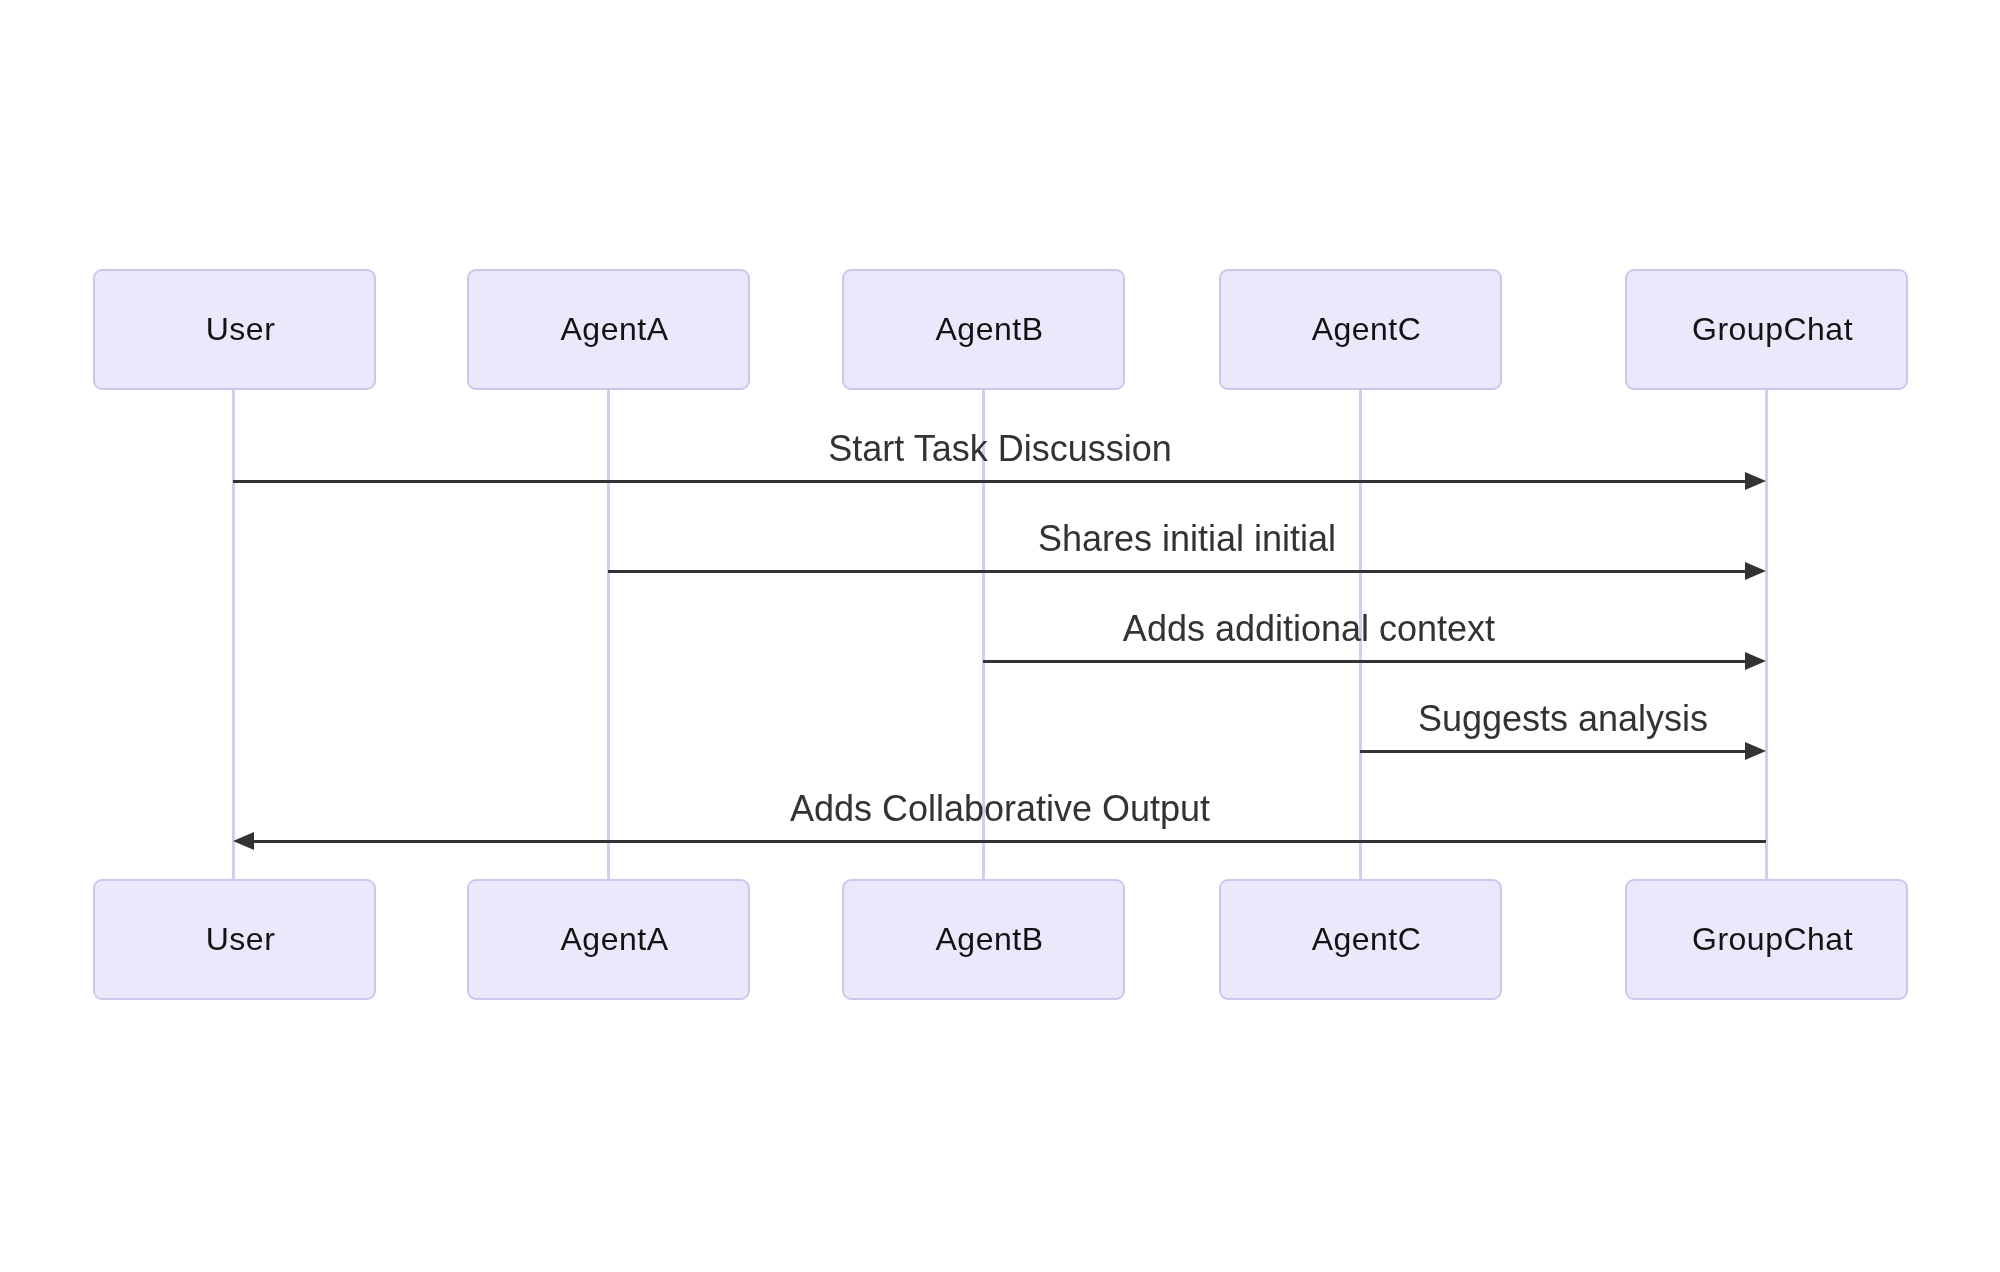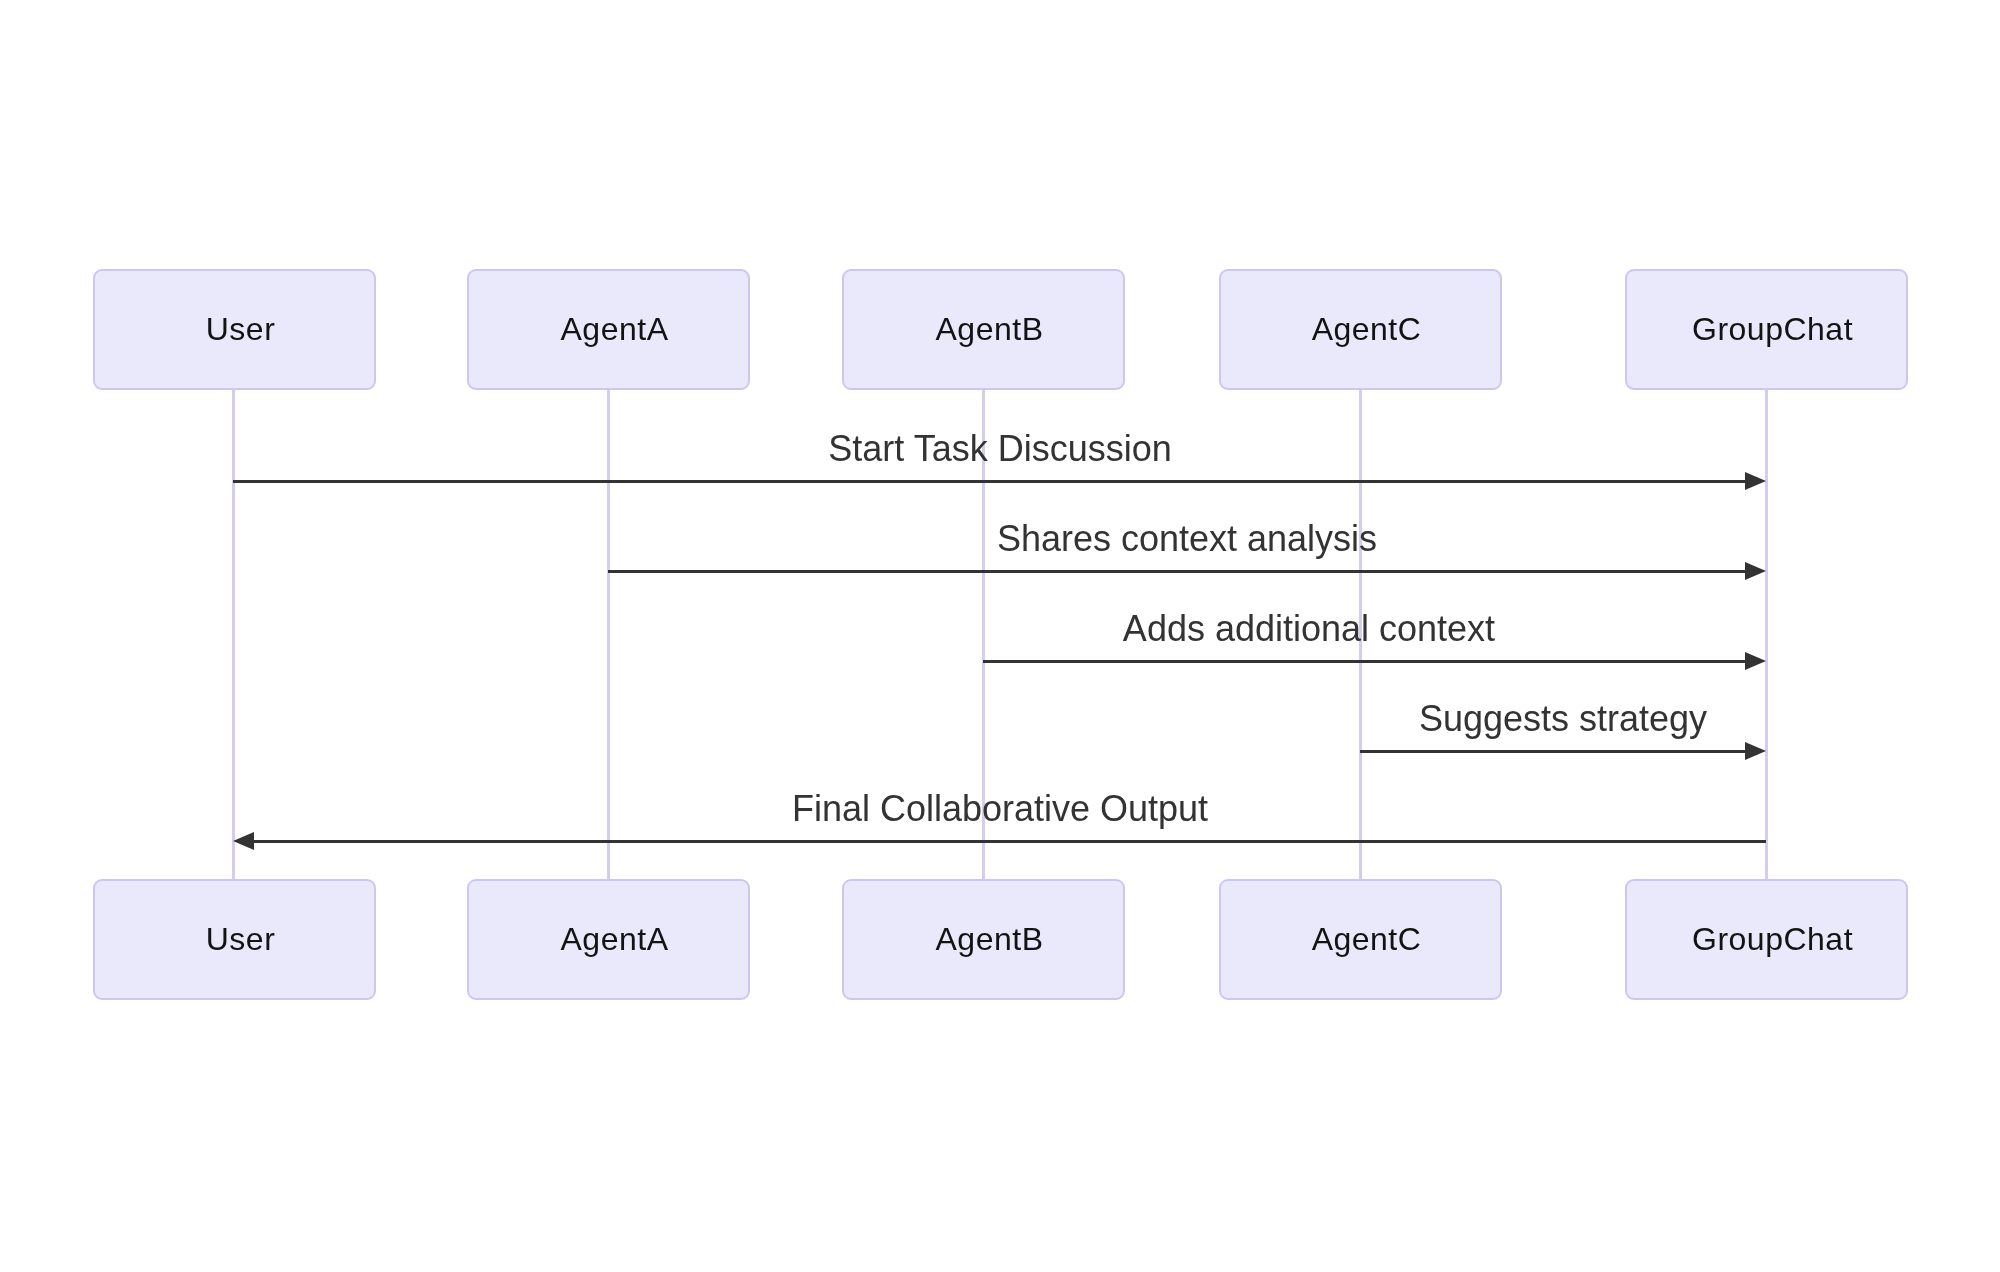--- a/index.html
+++ b/index.html
@@ -103,39 +103,39 @@
   <div class="lifeline" style="left:1358.5px"></div>
   <div class="lifeline" style="left:1764.5px"></div>
 
   <div class="message">
     <div class="msg-label" style="left:1000px;top:431px">Start Task Discussion</div>
     <div class="msg-line" style="left:233px;top:479.5px;width:1513px"></div>
     <div class="msg-head-right" style="left:1745px;top:472px"></div>
   </div>
 
   <div class="message">
-    <div class="msg-label" style="left:1187px;top:521px">Shares context analysis</div>
+    <div class="msg-label" style="left:1187px;top:521px">Shares initial initial</div>
     <div class="msg-line" style="left:608px;top:569.5px;width:1138px"></div>
     <div class="msg-head-right" style="left:1745px;top:562px"></div>
   </div>
 
   <div class="message">
     <div class="msg-label" style="left:1309px;top:611px">Adds additional context</div>
     <div class="msg-line" style="left:983px;top:659.5px;width:763px"></div>
     <div class="msg-head-right" style="left:1745px;top:652px"></div>
   </div>
 
   <div class="message">
-    <div class="msg-label" style="left:1563px;top:701px">Suggests strategy</div>
+    <div class="msg-label" style="left:1563px;top:701px">Suggests analysis</div>
     <div class="msg-line" style="left:1360px;top:749.5px;width:386px"></div>
     <div class="msg-head-right" style="left:1745px;top:742px"></div>
   </div>
 
   <div class="message">
-    <div class="msg-label" style="left:1000px;top:791px">Final Collaborative Output</div>
+    <div class="msg-label" style="left:1000px;top:791px">Adds Collaborative Output</div>
     <div class="msg-line" style="left:253px;top:839.5px;width:1513px"></div>
     <div class="msg-head-left" style="left:233px;top:832px"></div>
   </div>
 
   <div class="actor-box" style="left:93px;top:879px">
     <span class="actor-label">User</span>
   </div>
   <div class="actor-box" style="left:467px;top:879px">
     <span class="actor-label">AgentA</span>
   </div>

